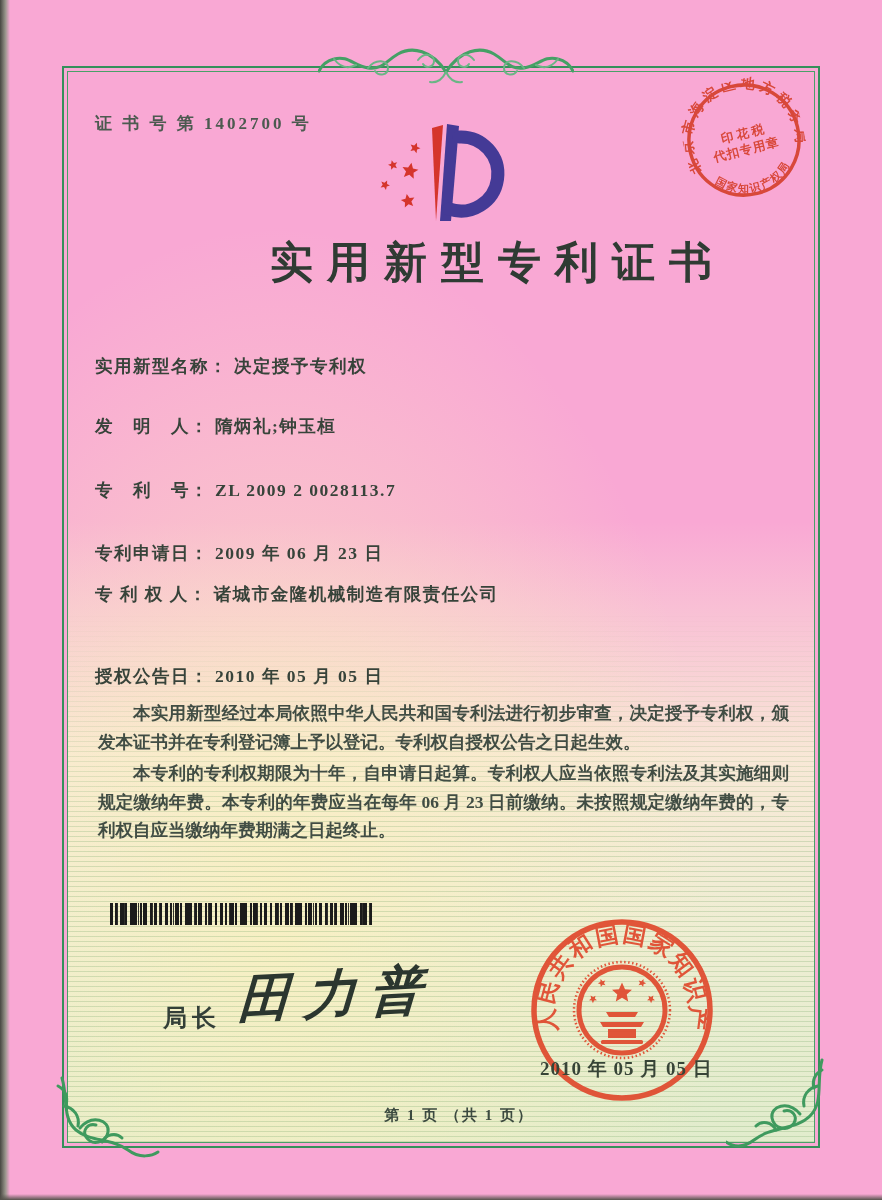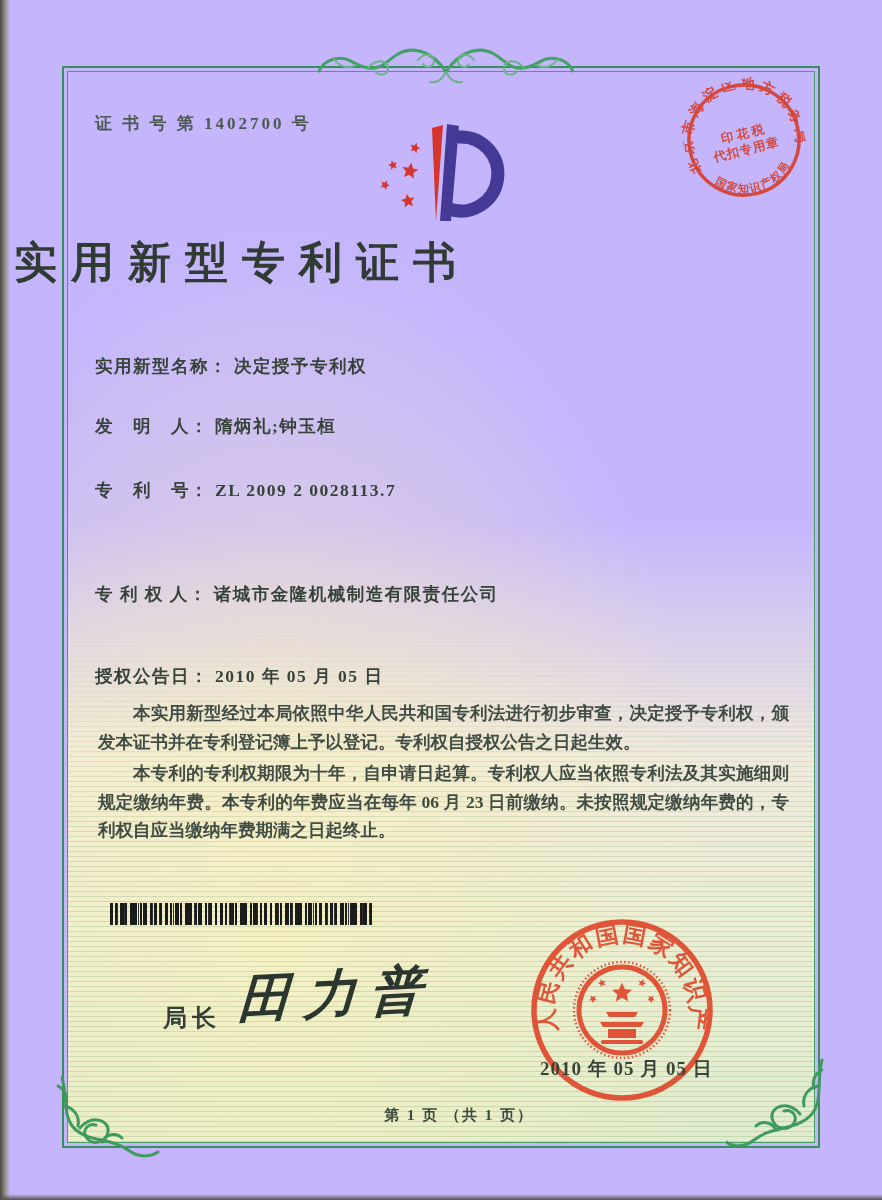--- a/index.html
+++ b/index.html
@@ -1,17 +1,17 @@
 <!DOCTYPE html>
 <html><head>
 <meta charset="utf-8">
 <style>
   html,body{margin:0;padding:0;width:882px;height:1200px;overflow:hidden;
     background:#fbfaf4;font-family:"Liberation Serif","DejaVu Serif",serif;}
-  .page{position:relative;width:882px;height:1200px;background:#c4b5fd;}
+  .page{position:relative;width:882px;height:1200px;background:#f9a8d4;}
   .scan-edge-left{position:absolute;left:0;top:0;width:10px;height:100%;
     background:linear-gradient(90deg,#474741 0%,#9a968c 55%,rgba(200,196,186,0) 100%);}
   .scan-edge-bottom{position:absolute;left:0;bottom:0;width:100%;height:6px;
     background:linear-gradient(0deg,#55534c 0%,rgba(120,118,110,0) 100%);}
   
   .frame{position:absolute;left:62px;top:66px;width:758px;height:1082px;
     border:2px solid #35905a;box-sizing:border-box;}
   .frame::after{content:"";position:absolute;inset:3px;border:1px solid #4aa068;}
   
   .tint{position:absolute;inset:4px;pointer-events:none;
@@ -20,21 +20,21 @@
       linear-gradient(180deg, rgba(255,255,255,0) 0%, rgba(251,247,226,0) 42%,
         rgba(248,243,215,.85) 64%, rgba(238,241,211,.95) 80%, rgba(225,236,204,1) 100%);}
   .lines{position:absolute;inset:4px;pointer-events:none;
     background:repeating-linear-gradient(0deg, rgba(120,170,108,.28) 0 1px, rgba(0,0,0,0) 1px 5px);
     -webkit-mask:linear-gradient(180deg, transparent 0 50%, #000 72%, #000 100%);
     mask:linear-gradient(180deg, transparent 0 50%, #000 72%, #000 100%);}
   .cert-no{position:absolute;left:95px;top:112px;font-size:17px;letter-spacing:3px;
     color:#4c5a50;font-weight:600;}
   .logo{position:absolute;left:365px;top:120px;}
   .tax-stamp{position:absolute;left:684px;top:80px;transform:rotate(-14deg);opacity:.92;}
-  .title{position:absolute;left:0;top:234px;width:726px;margin:0;text-align:left;
+  .title{position:absolute;left:0;top:234px;width:726px;margin:0;text-align:right;
     font-size:43px;font-weight:700;letter-spacing:14px;color:#2f3b33;text-indent:14px;}
   .field{position:absolute;left:95px;font-size:17.5px;color:#37433a;font-weight:600;
     letter-spacing:1.5px;white-space:nowrap;}
   .field .val{margin-left:6px;}
   .paras{position:absolute;left:95px;top:696px;width:697px;font-size:17.5px;
     line-height:28.5px;color:#414d44;text-align:justify;font-weight:600;}
   .paras p{margin:3px;text-indent:2em;}
   .barcode{position:absolute;left:110px;top:903px;width:263px;height:22px;
     background:
       repeating-linear-gradient(90deg,#1b1b1b 0 2px,rgba(0,0,0,0) 2px 5px),
@@ -136,20 +136,23 @@
 
   <div class="field" style="top:354px">
     <span>实用新型名称：</span><span class="val">决定授予专利权</span>
   </div>
   <div class="field" style="top:414px">
     <span>发　明　人：</span><span class="val">隋炳礼;钟玉桓</span>
   </div>
   <div class="field" style="top:478px">
     <span>专　利　号：</span><span class="val">ZL 2009 2 0028113.7</span>
   </div>
+  <div class="field" style="top:541px">
+    <span>专利申请日：</span><span class="val">2009 年 06 月 23 日</span>
+  </div>
   <div class="field" style="top:582px">
     <span>专 利 权 人：</span><span class="val">诸城市金隆机械制造有限责任公司</span>
   </div>
   <div class="field" style="top:664px">
     <span>授权公告日：</span><span class="val">2010 年 05 月 05 日</span>
   </div>
 
   <div class="paras">
     <p>本实用新型经过本局依照中华人民共和国专利法进行初步审查，决定授予专利权，颁发本证书并在专利登记簿上予以登记。专利权自授权公告之日起生效。</p>
     <p>本专利的专利权期限为十年，自申请日起算。专利权人应当依照专利法及其实施细则规定缴纳年费。本专利的年费应当在每年 06 月 23 日前缴纳。未按照规定缴纳年费的，专利权自应当缴纳年费期满之日起终止。</p>

